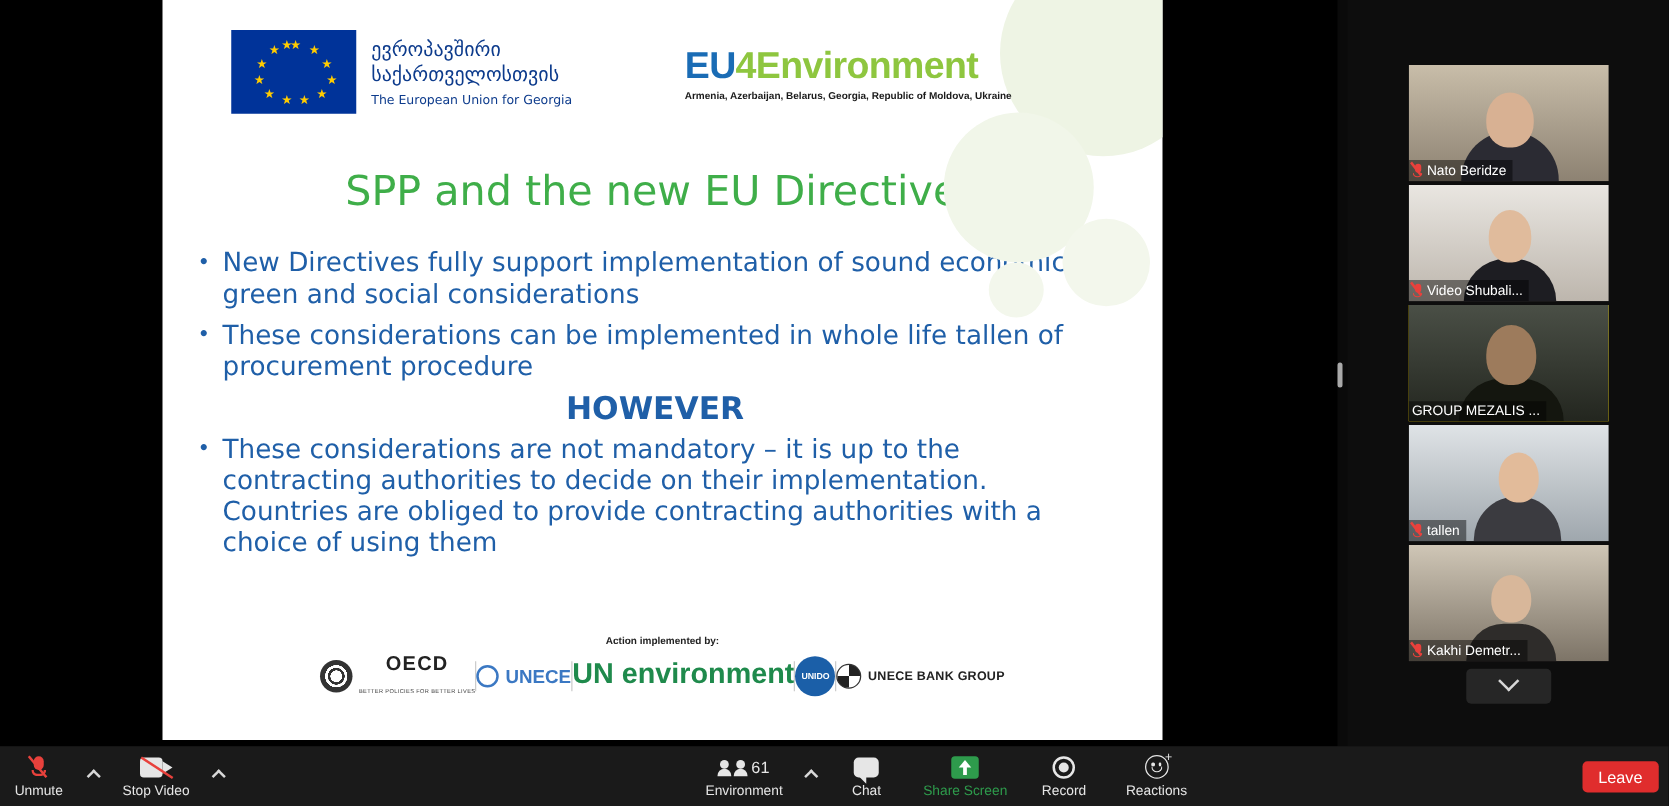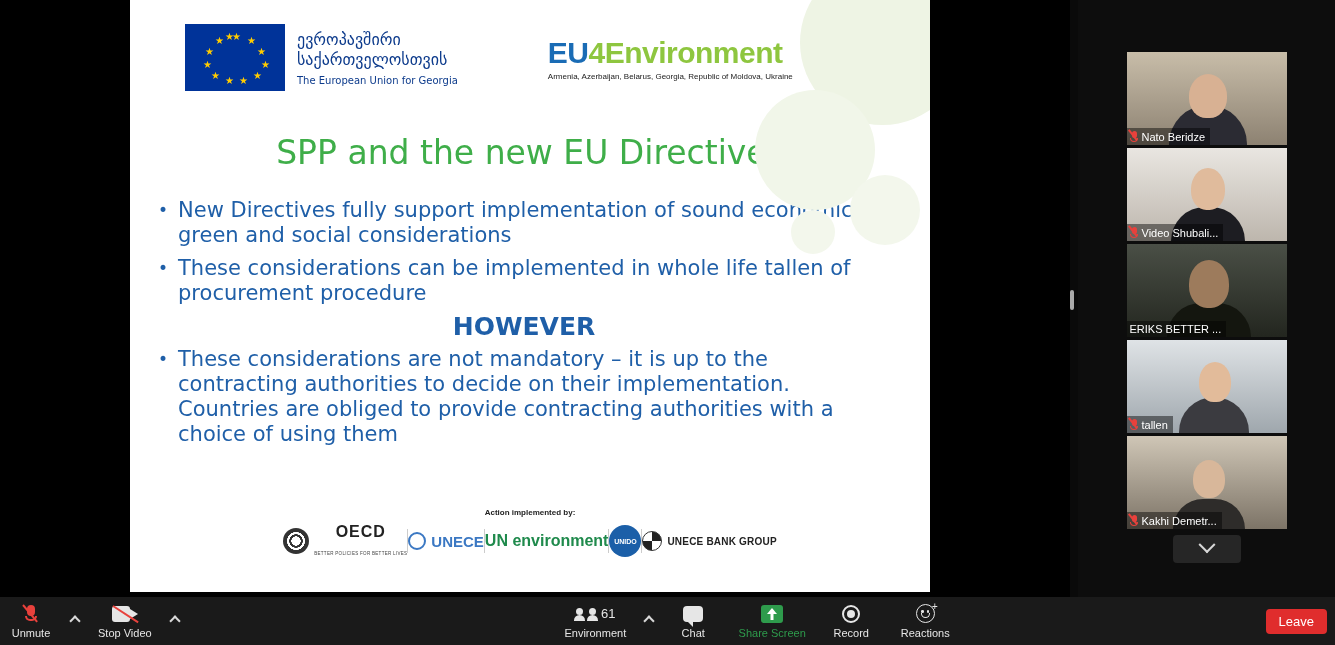--- a/index.html
+++ b/index.html
@@ -59,21 +59,21 @@
   }
   .eu-text-en {
     font-family: "DejaVu Sans", sans-serif;
     color: #0d3b8c; font-size: 10px; margin-top: 5px;
   }
   .eu4env { margin-top: 12px; }
   .eu4env-title { font-size: 30px; font-weight: bold; letter-spacing: -0.5px; }
   .eu4env-title .eu { color: #1a6cb5; }
   .eu4env-title .four { color: #8ec63f; }
   .eu4env-title .env { color: #8ec63f; }
-  .eu4env-sub { font-size: 8px; color: #1a1a1a; font-weight: normal; margin-top: 2px; }
+  .eu4env-sub { font-size: 8px; color: #1a1a1a; font-weight: bold; margin-top: 2px; }
 
   .slide-title {
     text-align: center;
     color: #3fae49;
     font-size: 33px;
     margin-top: 42px;
     font-family: "DejaVu Sans", sans-serif;
   }
   .bullets {
     margin: 26px 40px 0 28px;
@@ -100,21 +100,21 @@
   }
   .impl-by { font-size: 8px; font-weight: bold; color: #222; margin-bottom: 6px; }
   .logos { display: flex; align-items: center; justify-content: center; gap: 0; }
   .logo-item { display: flex; align-items: center; gap: 5px; color: #333; }
   .logo-sep { width: 1px; height: 24px; background: #ccc; }
   .oecd-mark { width: 26px; height: 26px; border-radius: 50%; background: radial-gradient(circle at 50% 50%, #fff 25%, #333 26%, #333 36%, #fff 37%, #fff 48%, #333 49%); }
   .oecd-txt { font-size: 16px; font-weight: bold; letter-spacing: 1px; color:#222;}
   .oecd-sub { font-size: 4.5px; color:#444; letter-spacing:.3px;}
   .un-circ { width: 18px; height: 18px; border-radius: 50%; border: 2px solid #3b78c3; }
   .unece-txt { font-size: 15px; font-weight: bold; color: #3b78c3; }
-  .unenv { color: #1f8a4c; font-weight: bold; font-size: 16px; line-height: 15px; }
+  .unenv { color: #1f8a4c; font-weight: bold; font-size: 23px; line-height: 15px; }
   .unido { width: 32px; height: 32px; border-radius: 50%; background: #1b5fa8; color:#fff; font-size:7px; display:flex; align-items:center; justify-content:center; font-weight:bold;}
   .wb-mark { width: 20px; height: 20px; border-radius: 50%; background: conic-gradient(#222 0 25%, #fff 0 50%, #222 0 75%, #fff 0 100%); border:1px solid #333;}
   .wb-txt { font-size: 10px; font-weight: bold; color: #222; letter-spacing: .2px;}
 
   
   .drag-handle {
     position: absolute;
     left: 1070px; top: 290px;
     width: 4px; height: 20px;
     background: #a9a9a9;
@@ -382,21 +382,21 @@
       </div>
     </div>
 
     <div class="tile active">
       <div class="cam">
         <div class="bg" style="background:linear-gradient(180deg,#4a4f46,#23261f)"></div>
         <div class="torso" style="left:40px;bottom:0;width:84px;height:34px;background:#14160f"></div>
         <div class="head" style="left:62px;top:16px;width:40px;height:48px;background:#9d7b5c"></div>
       </div>
       <div class="tile-name">
-        <span>ERIKS BETTER ...</span>
+        <span>GROUP MEZALIS ...</span>
       </div>
     </div>
 
     <div class="tile">
       <div class="cam">
         <div class="bg" style="background:linear-gradient(180deg,#dfe3e6,#9fa7ad)"></div>
         <div class="torso" style="left:52px;bottom:0;width:70px;height:36px;background:#3b3b40"></div>
         <div class="head" style="left:72px;top:22px;width:32px;height:40px;background:#e2bb9a"></div>
       </div>
       <div class="tile-name">

